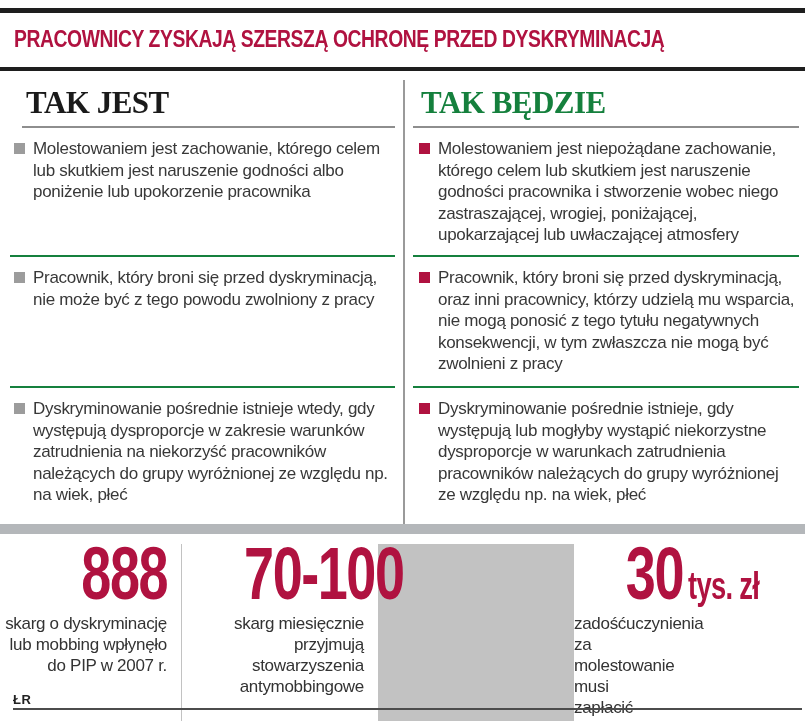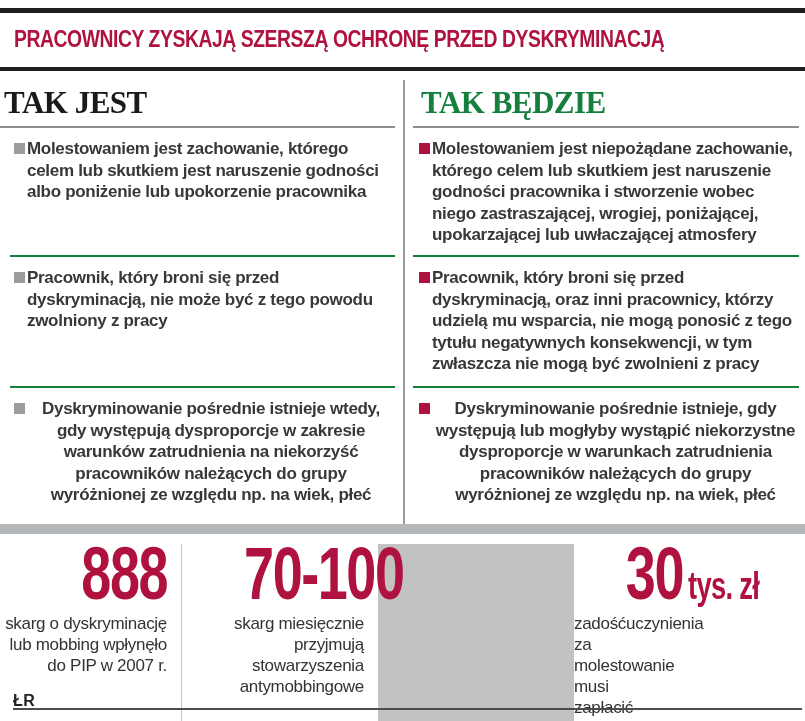--- a/index.html
+++ b/index.html
@@ -20,36 +20,36 @@
 
   
   .compare{
     position:absolute;top:80px;left:0;width:805px;height:444px;
     display:grid;grid-template-columns:403px 2px 400px;
     grid-template-rows:48px 127px 131px 138px;
   }
   .vdiv{grid-column:2;grid-row:1/5;background:#9a9a9a;}
   .colL{grid-column:1;}
   .colR{grid-column:3;}
-  .r1{grid-row:1;} .r2{grid-row:2;} .r3{grid-row:3;} .r4{grid-row:4;text-align:center;}
+  .r1{grid-row:1;} .r2{grid-row:2;} .r3{grid-row:3;} .r4{grid-row:4;}
 
   .hdr{
     font-family:"Liberation Serif",serif;font-weight:bold;font-size:31px;
     letter-spacing:-0.5px;line-height:40px;padding-top:3px;
     border-bottom:2px solid #8e8e8e;
   }
-  .hdr.colL{margin-left:0;margin-right:8px;padding-left:4px;color:#1a1a1a;}
+  .hdr.colL{margin-left:22px;margin-right:8px;padding-left:4px;color:#1a1a1a;}
   .hdr.colR{margin-left:8px;margin-right:6px;padding-left:8px;color:#15803d;}
 
   .cell{padding-top:10px;}
   .cell.colL{margin-left:10px;margin-right:8px;padding-left:4px;}
   .cell.colR{margin-left:8px;margin-right:6px;padding-left:6px;}
   .cell.sep{border-top:2px solid #15803d;}
 
-  .li{display:flex;align-items:flex-start;gap:2px;font-weight:bold;}
+  .li{display:flex;align-items:flex-start;gap:8px;}
   .sq{flex:0 0 auto;width:11px;height:11px;margin-top:5px;}
   .sq.gray{background:#9c9c9c;}
   .sq.red{background:#b01240;}
   .li p{
     margin:0;font-size:17px;line-height:21.5px;letter-spacing:-0.3px;
     color:#383838;
   }
 
   .gray-band{position:absolute;top:524px;left:0;width:805px;height:10px;background:#b4b7ba;}
 
@@ -66,21 +66,21 @@
     font-weight:bold;color:#b01240;font-size:75px;letter-spacing:-2px;
     transform:scaleX(0.72);transform-origin:100% 100%;
   }
   .stat-value .unit{font-size:38px;letter-spacing:-1px;margin-left:7px;}
   .stat-value .unit:empty{display:none;margin:0;}
   .stat-caption{
     margin:7px 0 0 0;font-size:17px;line-height:21px;letter-spacing:-0.3px;color:#333333;
   }
 
   .credit{
-    position:absolute;left:13px;top:692px;font-size:16px;font-weight:bold;
+    position:absolute;left:13px;top:692px;font-size:13px;font-weight:bold;
     color:#222222;letter-spacing:0.5px;
   }
 </style>
 </head>
 <body>
 
 <div id="rule-top" class="rule-heavy"></div>
 
 <h1 class="title">PRACOWNICY ZYSKAJĄ SZERSZĄ OCHRONĘ PRZED DYSKRYMINACJĄ</h1>
 

